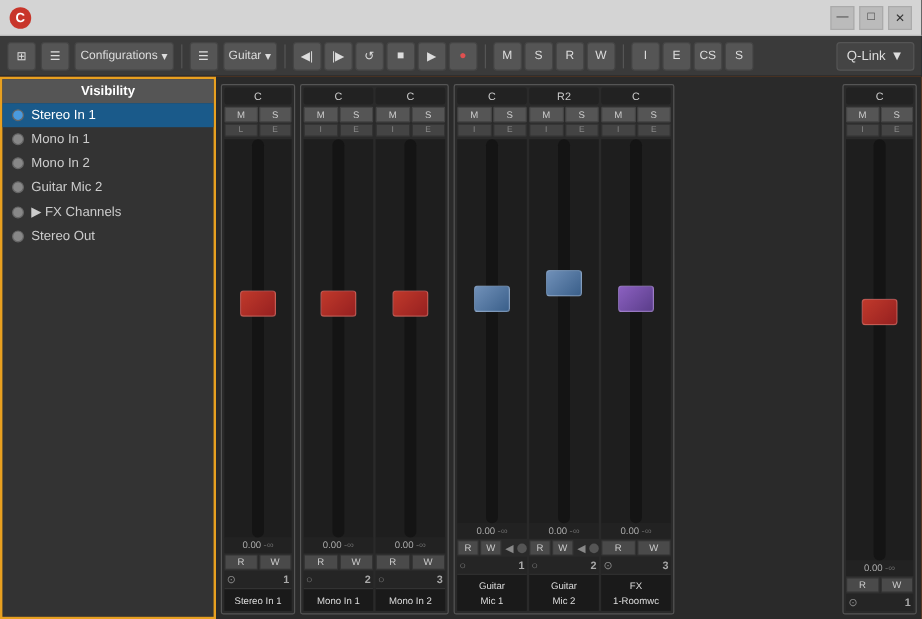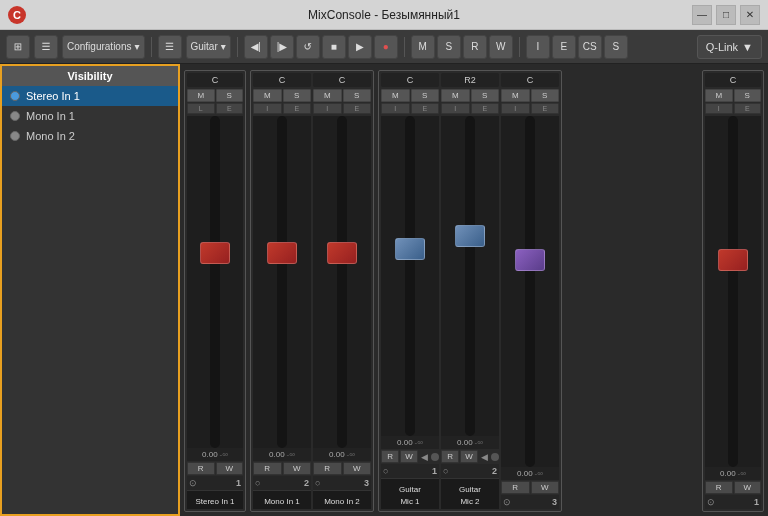--- a/index.html
+++ b/index.html
@@ -105,21 +105,20 @@
   </style>
 </head>
 <body>
 
 <div class="title-bar">
   <div class="title-bar-left">
     <div class="title-bar-logo">
       <span style="font-weight:900; font-size:11px;">C</span>
     </div>
   </div>
-  <div class="title-bar-title">MixConsole - Безымянный1</div>
   <div class="title-bar-controls">
     <div class="title-btn">—</div>
     <div class="title-btn">□</div>
     <div class="title-btn">✕</div>
   </div>
 </div>
 
 <div class="toolbar">
   <div class="tb-btn">
     <span>⊞</span>
@@ -177,20 +176,32 @@
       <span>Stereo In 1</span>
     </div>
     <div class="sidebar-item">
       <div class="sidebar-dot"></div>
       <span>Mono In 1</span>
     </div>
     <div class="sidebar-item">
       <div class="sidebar-dot"></div>
       <span>Mono In 2</span>
     </div>
+    <div class="sidebar-item">
+      <div class="sidebar-dot"></div>
+      <span>Guitar Mic 2</span>
+    </div>
+    <div class="sidebar-item">
+      <div class="sidebar-dot"></div>
+      <span>▶ FX Channels</span>
+    </div>
+    <div class="sidebar-item">
+      <div class="sidebar-dot"></div>
+      <span>Stereo Out</span>
+    </div>
   </div>
 
   <div class="mixer-area">
     <div style="display:flex; flex:1; gap:4px; padding:6px 4px 4px 4px; overflow:hidden; align-items:stretch;">
 
       <div style="display:flex; flex-direction:column; border:1px solid #555; padding:2px; border-radius:2px; width:62px; flex-shrink:0;">
 
         <div style="text-align:center; color:#ccc; font-size:9px; background:#222; padding:2px 0; border-radius:2px; margin-bottom:2px;">C</div>
 
         <div style="display:flex; gap:1px; margin-bottom:1px;">
@@ -381,20 +392,23 @@
             <span style="color:#666;">-∞</span>
           </div>
           <div style="display:flex; gap:1px; padding:1px 0; align-items:center;">
             <div style="flex:1; background:#4a4a4a; border:1px solid #333; border-radius:1px; text-align:center; font-size:8px; color:#ccc; padding:1px 0; cursor:pointer;">R</div>
             <div style="flex:1; background:#4a4a4a; border:1px solid #333; border-radius:1px; text-align:center; font-size:8px; color:#ccc; padding:1px 0; cursor:pointer;">W</div>
           </div>
           <div style="display:flex; align-items:center; justify-content:space-between; padding:2px 2px; background:#252525;">
             <span style="font-size:9px; color:#888;">⊙</span>
             <span style="font-size:9px; color:#aaa; font-weight:bold;">3</span>
           </div>
+          <div style="background:#1a1a1a; padding:3px 2px; text-align:center; border-top:1px solid #333;">
+            <span style="font-size:8px; color:#ddd;">FX<br>1-Roomwc</span>
+          </div>
         </div>
       </div>
 
       <div style="flex:1;"></div>
 
       <div style="display:flex; flex-direction:column; border:1px solid #555; padding:2px; border-radius:2px; width:62px; flex-shrink:0;">
         <div style="text-align:center; color:#ccc; font-size:9px; background:#222; padding:2px 0; border-radius:2px; margin-bottom:2px;">C</div>
         <div style="display:flex; gap:1px; margin-bottom:1px;">
           <div style="flex:1; background:#555; border:1px solid #444; border-radius:1px; text-align:center; font-size:8px; color:#ccc; padding:1px 0; cursor:pointer;">M</div>
           <div style="flex:1; background:#555; border:1px solid #444; border-radius:1px; text-align:center; font-size:8px; color:#ccc; padding:1px 0; cursor:pointer;">S</div>

